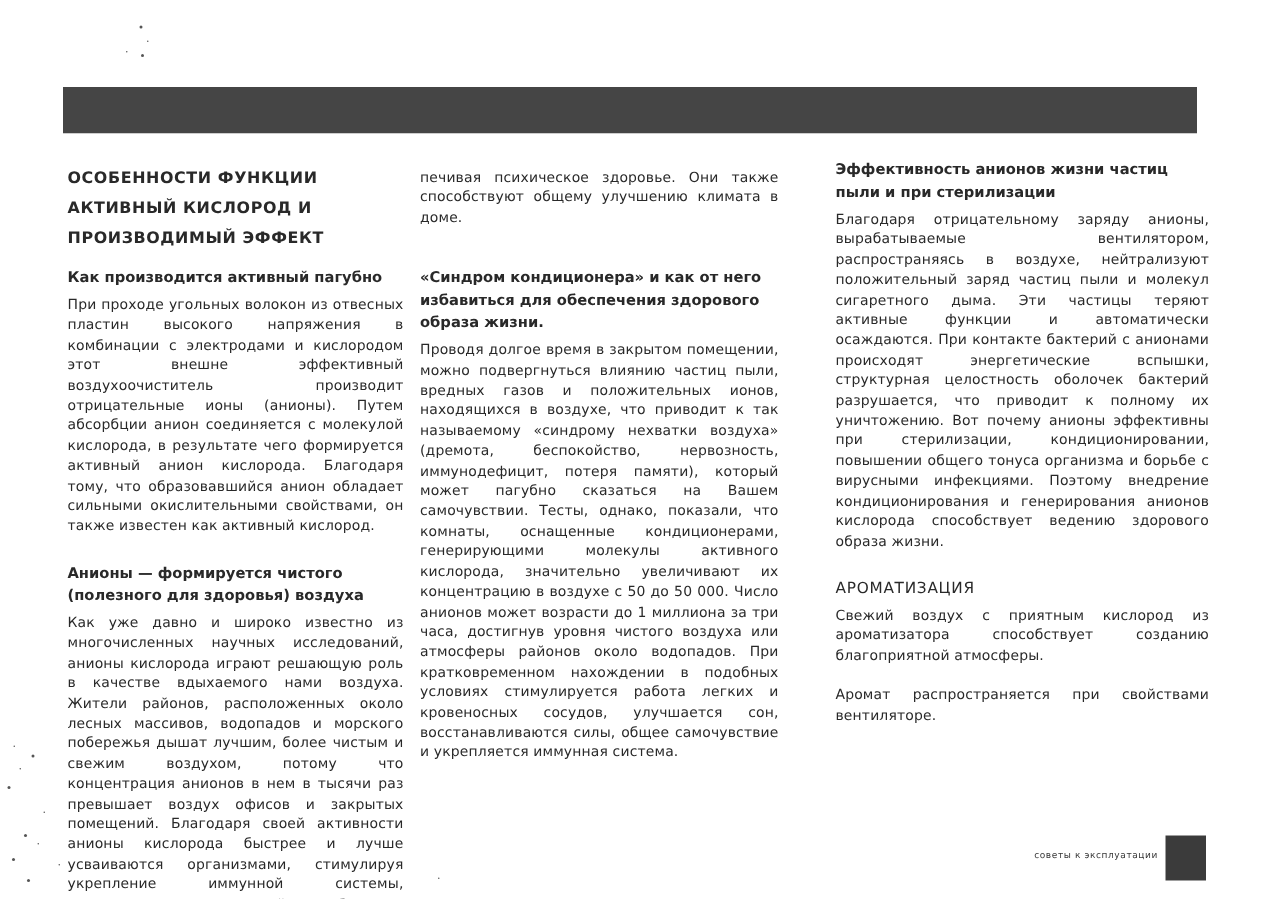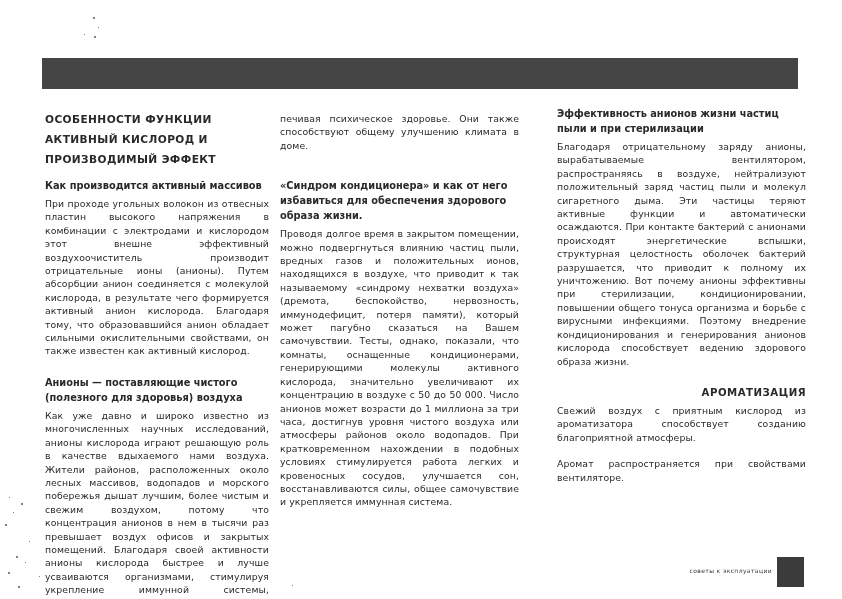--- a/index.html
+++ b/index.html
@@ -23,22 +23,22 @@
   .col2 { left: 280px; top: 112px; width: 239px; }
   .col3 { left: 557px; top: 106px; width: 249px; }
 
   .h-major { font-weight: bold; font-size: 10.6px; line-height: 20px;
              text-transform: uppercase; letter-spacing: 0.4px; text-align: left;
              margin-bottom: 9px; }
   .h-sub   { font-weight: bold; font-size: 9.8px; line-height: 15px;
              text-align: left; margin-bottom: 4px; }
   .h-sub.gap { margin-top: 17px; }
   .h2-block { margin-top: 26px; }
-  .h-caps  { font-weight: bold; font-size: 10.2px; letter-spacing: 0.5px;
-             text-align: right; margin: 19px 0 6px 0; }
+  .h-caps  { font-weight: normal; font-size: 10.2px; letter-spacing: 0.5px;
+             text-align: left; margin: 19px 0 6px 0; }
 
   
   .footer { position: absolute; left: 688px; top: 556px; width: 118px; height: 34px; }
   .footer-caption { position: absolute; right: 34px; top: 11px;
                     font-size: 6px; letter-spacing: 0.4px; color: #3a3a3a;
                     white-space: nowrap; }
   .stamp { position: absolute; right: 2px; top: 1px; width: 27px; height: 30px; }
 
   
   .sp { position: absolute; background: #2b2b2b; width: 2px; height: 2px;
@@ -77,23 +77,23 @@
       </defs>
       <rect x="0" y="0" width="756" height="31" fill="#ffffff"></rect>
       <rect x="0" y="0" width="756" height="31" fill="#000" filter="url(#bn)"></rect>
     </svg>
   </div>
 
   <div class="scan">
 
     <div class="col col1">
       <div class="h-major">Особенности функции активный кислород и производимый эффект</div>
-      <div class="h-sub">Как производится активный массивов</div>
+      <div class="h-sub">Как производится активный пагубно</div>
       <p>При проходе угольных волокон из отвесных пластин высокого напряжения в комбинации с электродами и кислородом этот внешне эффективный воздухоочиститель производит отрицательные ионы (анионы). Путем абсорбции анион соединяется с молекулой кислорода, в результате чего формируется активный анион кислорода. Благодаря тому, что образовавшийся анион обладает сильными окислительными свойствами, он также известен как активный кислород.</p>
-      <div class="h-sub gap">Анионы — поставляющие чистого (полезного для здоровья) воздуха</div>
+      <div class="h-sub gap">Анионы — формируется чистого (полезного для здоровья) воздуха</div>
       <p>Как уже давно и широко известно из многочисленных научных исследований, анионы кислорода играют решающую роль в качестве вдыхаемого нами воздуха. Жители районов, расположенных около лесных массивов, водопадов и морского побережья дышат лучшим, более чистым и свежим воздухом, потому что концентрация анионов в нем в тысячи раз превышает воздух офисов и закрытых помещений. Благодаря своей активности анионы кислорода быстрее и лучше усваиваются организмами, стимулируя укрепление иммунной системы, активизацию защитных свойств и обес-</p>
     </div>
 
     <div class="col col2">
       <p>печивая психическое здоровье. Они также способствуют общему улучшению климата в доме.</p>
       <div class="h-sub h2-block">«Синдром кондиционера» и как от него избавиться для обеспечения здорового образа жизни.</div>
       <p>Проводя долгое время в закрытом помещении, можно подвергнуться влиянию частиц пыли, вредных газов и положительных ионов, находящихся в воздухе, что приводит к так называемому «синдрому нехватки воздуха» (дремота, беспокойство, нервозность, иммунодефицит, потеря памяти), который может пагубно сказаться на Вашем самочувствии. Тесты, однако, показали, что комнаты, оснащенные кондиционерами, генерирующими молекулы активного кислорода, значительно увеличивают их концентрацию в воздухе с 50 до 50 000. Число анионов может возрасти до 1 миллиона за три часа, достигнув уровня чистого воздуха или атмосферы районов около водопадов. При кратковременном нахождении в подобных условиях стимулируется работа легких и кровеносных сосудов, улучшается сон, восстанавливаются силы, общее самочувствие и укрепляется иммунная система.</p>
     </div>
 
     <div class="col col3">

